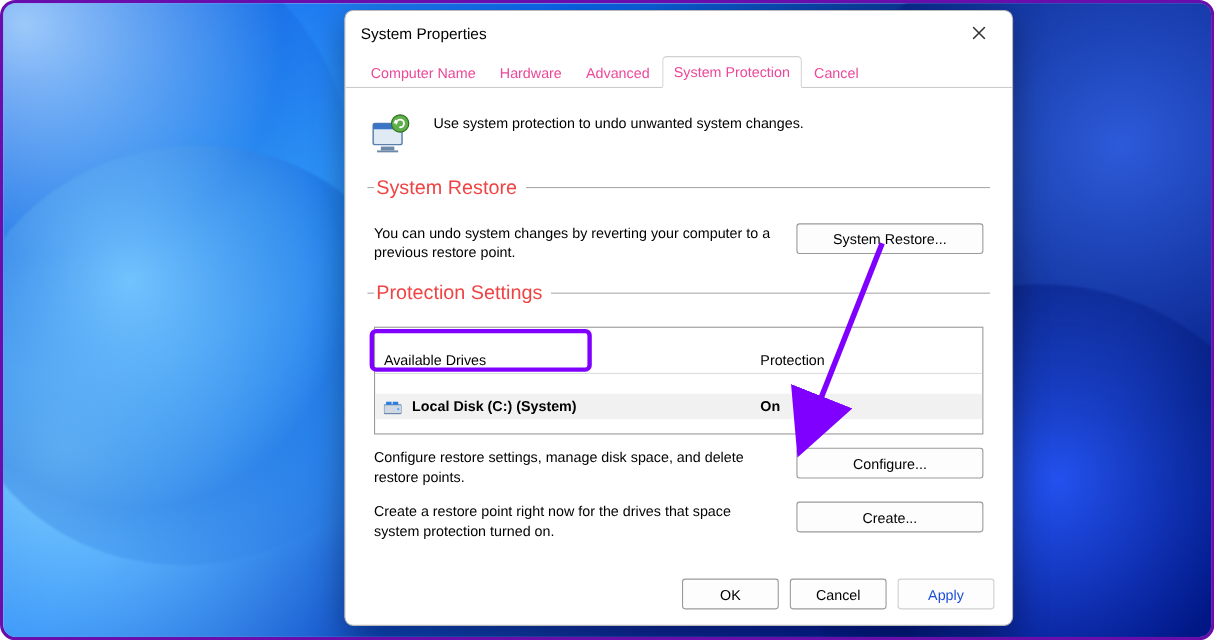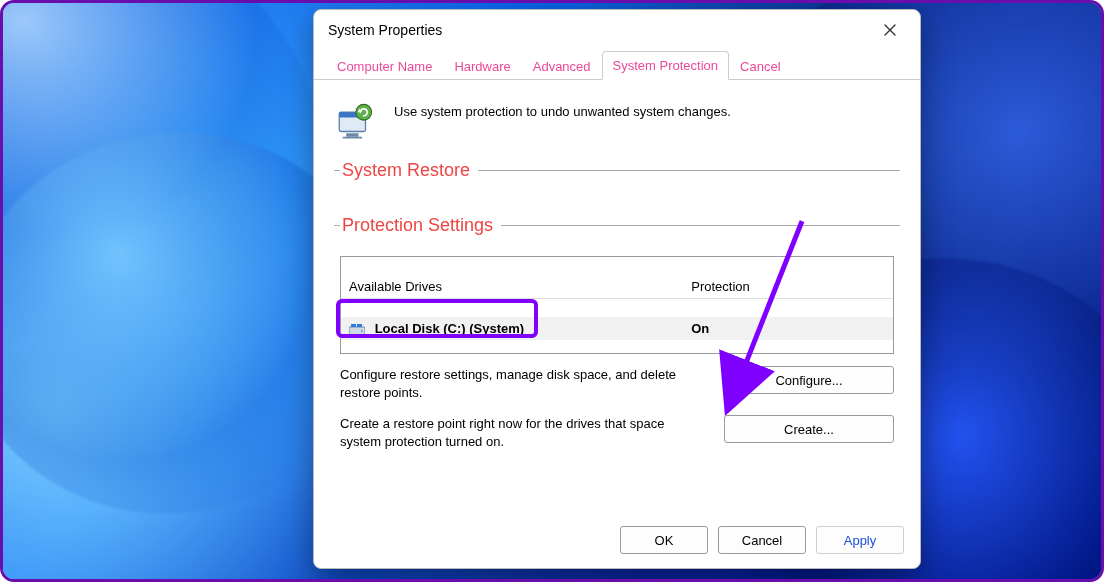--- a/index.html
+++ b/index.html
@@ -185,20 +185,24 @@
           <circle cx="34" cy="14" r="9" fill="#5fb04a" stroke="#2e6e1e" stroke-width="1.2"></circle>
           <path d="M30 14 A4 4 0 1 1 34 18" fill="none" stroke="#fff" stroke-width="2" stroke-linecap="round"></path>
           <path d="M29 10 l-2 4 l5 -1 z" fill="#fff"></path>
         </svg>
       </span>
       <div class="txt">Use system protection to undo unwanted system changes.</div>
     </div>
 
     <fieldset class="group">
       <legend>System Restore</legend>
+      <div class="row">
+        <div class="desc">You can undo system changes by reverting your computer to a previous restore point.</div>
+        <button class="win-btn">System Restore...</button>
+      </div>
     </fieldset>
 
     <fieldset class="group">
       <legend>Protection Settings</legend>
 
       <div class="drives-box" id="drives-box">
         <div class="drives-head">
           <div class="c c1">Available Drives</div>
           <div class="c c2">Protection</div>
         </div>

